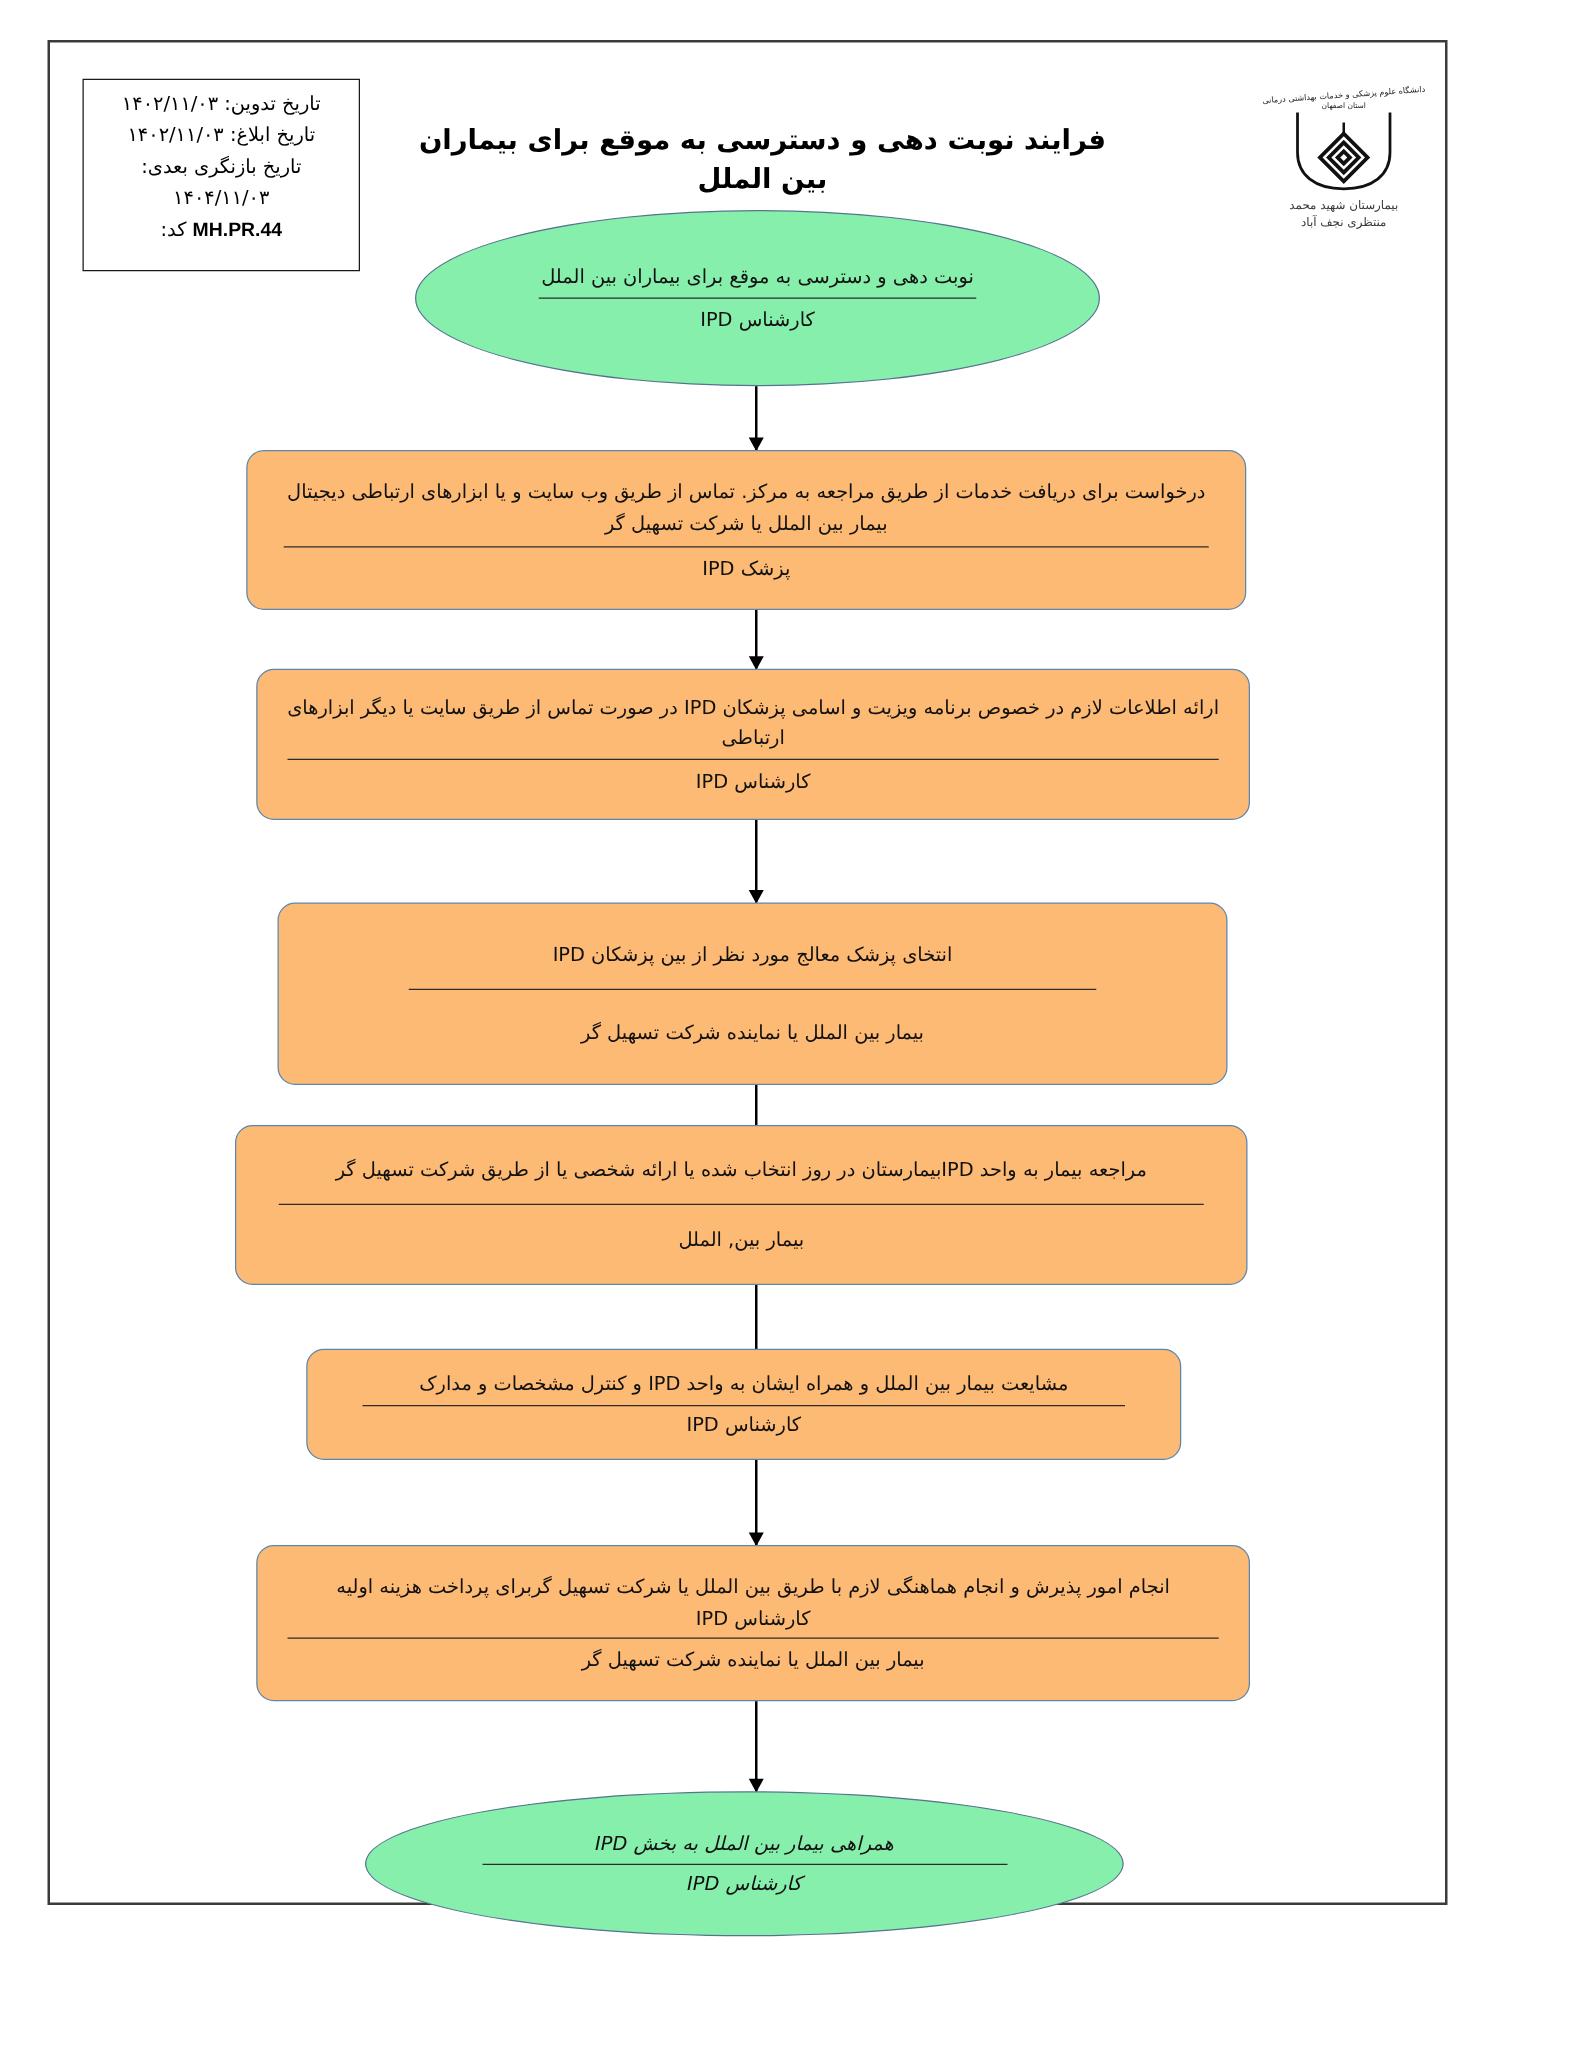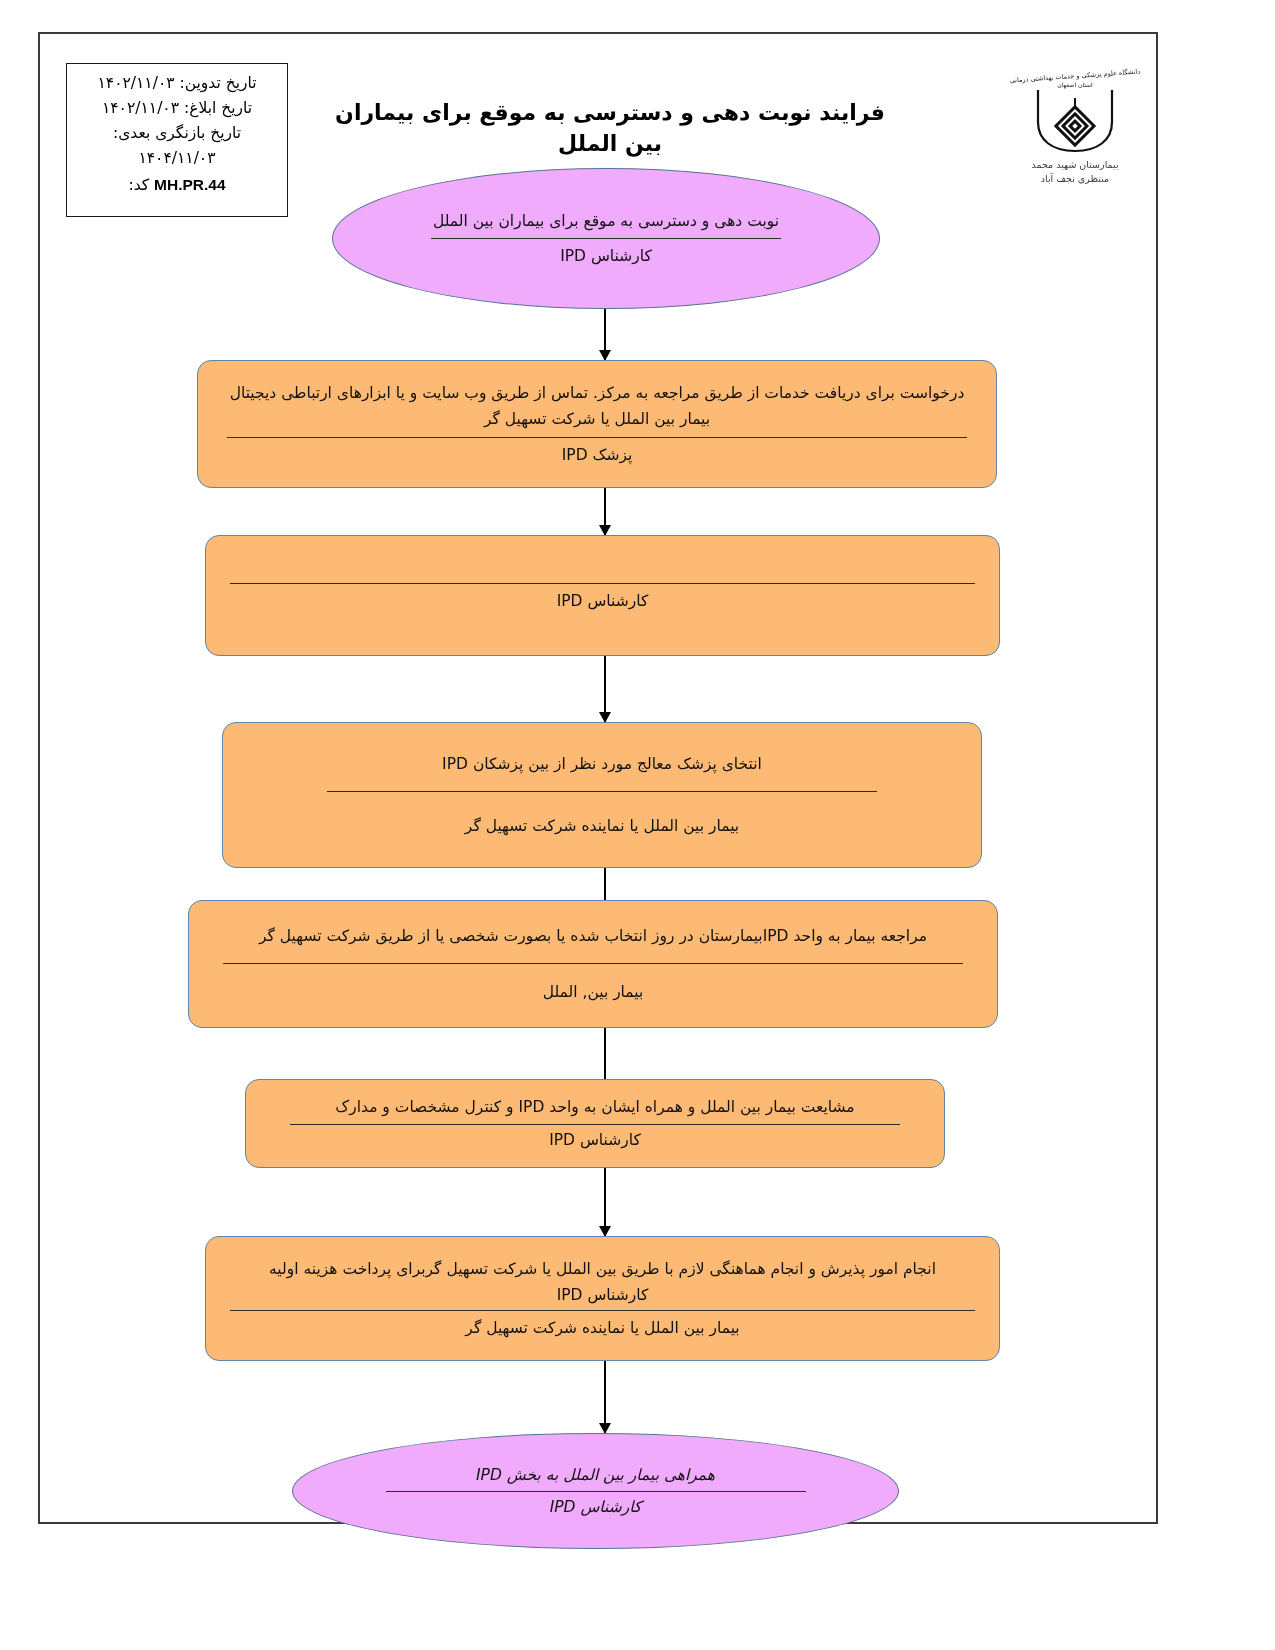--- a/index.html
+++ b/index.html
@@ -128,21 +128,21 @@
     justify-content: center;
     align-items: center;
     text-align: center;
   }
   .proc {
     background: #fdba74;
     border: 1.3px solid #5b87ad;
     border-radius: 14px;
   }
   .term {
-    background: #f0abfc;
+    background: #86efac;
     border: 1.6px solid #55748f;
     border-radius: 50%;
   }
   .node-title {
     font-size: 15.5px;
     color: #111;
     line-height: 1.55;
     padding: 0 14px;
     direction: rtl;
   }
@@ -232,36 +232,37 @@
   <div class="node proc" style="left:197px; top:360px; width:800px; height:128px;">
     <div class="node-title">درخواست برای دریافت خدمات از طریق مراجعه به مرکز. تماس از طریق وب سایت و یا ابزارهای ارتباطی دیجیتال</div>
     <div class="node-role second">بیمار بین الملل یا شرکت تسهیل گر</div>
     <div class="node-sep" style="width:740px;"></div>
     <div class="node-role">پزشک IPD</div>
   </div>
 
   <div class="arrow" style="left:604px; top:488px; height:47px;"></div>
 
   <div class="node proc" style="left:205px; top:535px; width:795px; height:121px;">
+    <div class="node-title">ارائه اطلاعات لازم در خصوص برنامه ویزیت و اسامی پزشکان IPD در صورت تماس از طریق سایت یا دیگر ابزارهای ارتباطی</div>
     <div class="node-sep" style="width:745px;"></div>
     <div class="node-role">کارشناس IPD</div>
   </div>
 
   <div class="arrow" style="left:604px; top:656px; height:66px;"></div>
 
   <div class="node proc" style="left:222px; top:722px; width:760px; height:146px;">
     <div class="node-title">انتخای پزشک معالج مورد نظر از بین پزشکان IPD</div>
     <div class="node-sep" style="width:550px; margin-top:14px; margin-bottom:22px;"></div>
     <div class="node-role">بیمار بین الملل یا نماینده شرکت تسهیل گر</div>
   </div>
 
   <div class="arrow" style="left:604px; top:868px; height:62px;"></div>
 
   <div class="node proc" style="left:188px; top:900px; width:810px; height:128px;">
-    <div class="node-title">مراجعه بیمار به واحد IPDبیمارستان در روز انتخاب شده  یا بصورت شخصی یا از طریق شرکت تسهیل گر</div>
+    <div class="node-title">مراجعه بیمار به واحد IPDبیمارستان در روز انتخاب شده  یا ارائه شخصی یا از طریق شرکت تسهیل گر</div>
     <div class="node-sep" style="width:740px; margin-top:14px; margin-bottom:16px;"></div>
     <div class="node-role">بیمار بین, الملل</div>
   </div>
 
   <div class="arrow" style="left:604px; top:1028px; height:66px;"></div>
 
   <div class="node proc" style="left:245px; top:1079px; width:700px; height:89px;">
     <div class="node-title">مشایعت بیمار بین الملل و همراه ایشان به واحد IPD و کنترل مشخصات و مدارک</div>
     <div class="node-sep" style="width:610px; margin-top:5px; margin-bottom:3px;"></div>
     <div class="node-role">کارشناس IPD</div>

